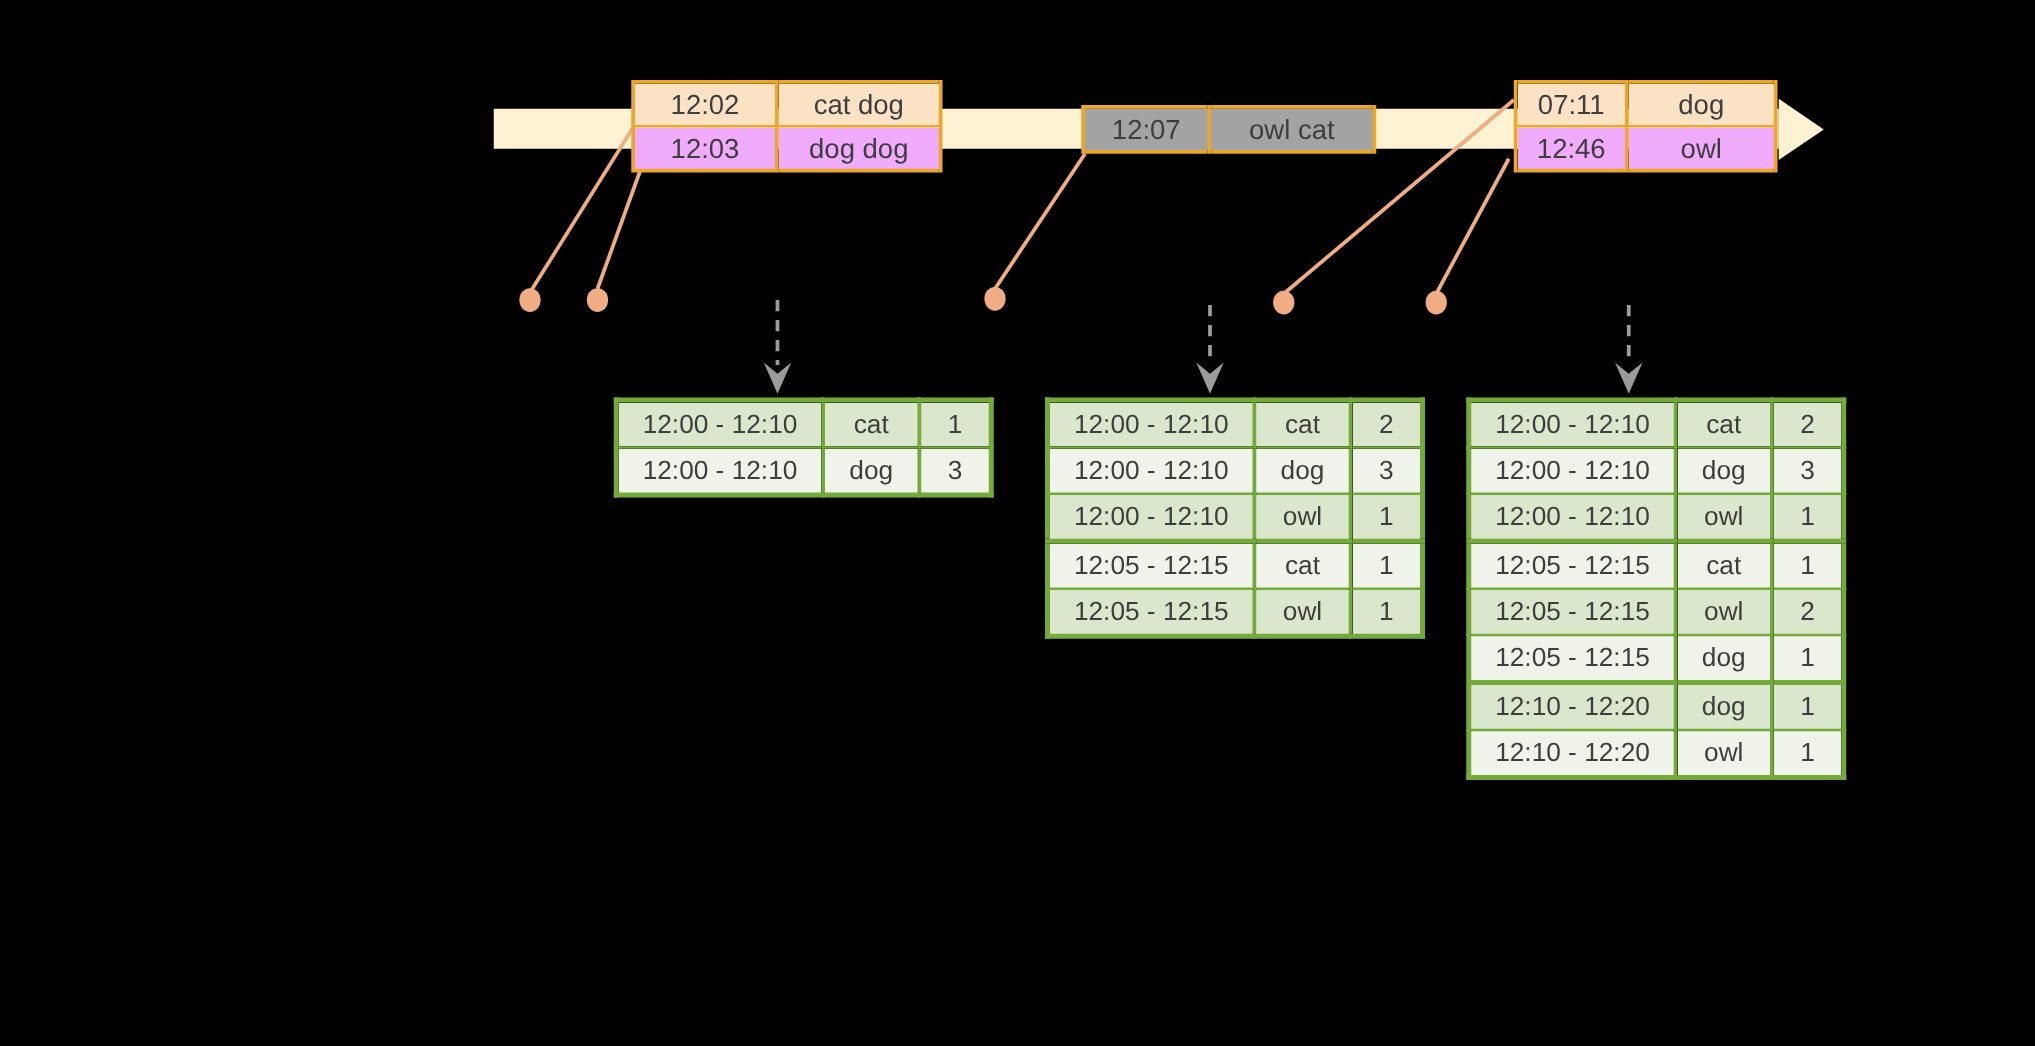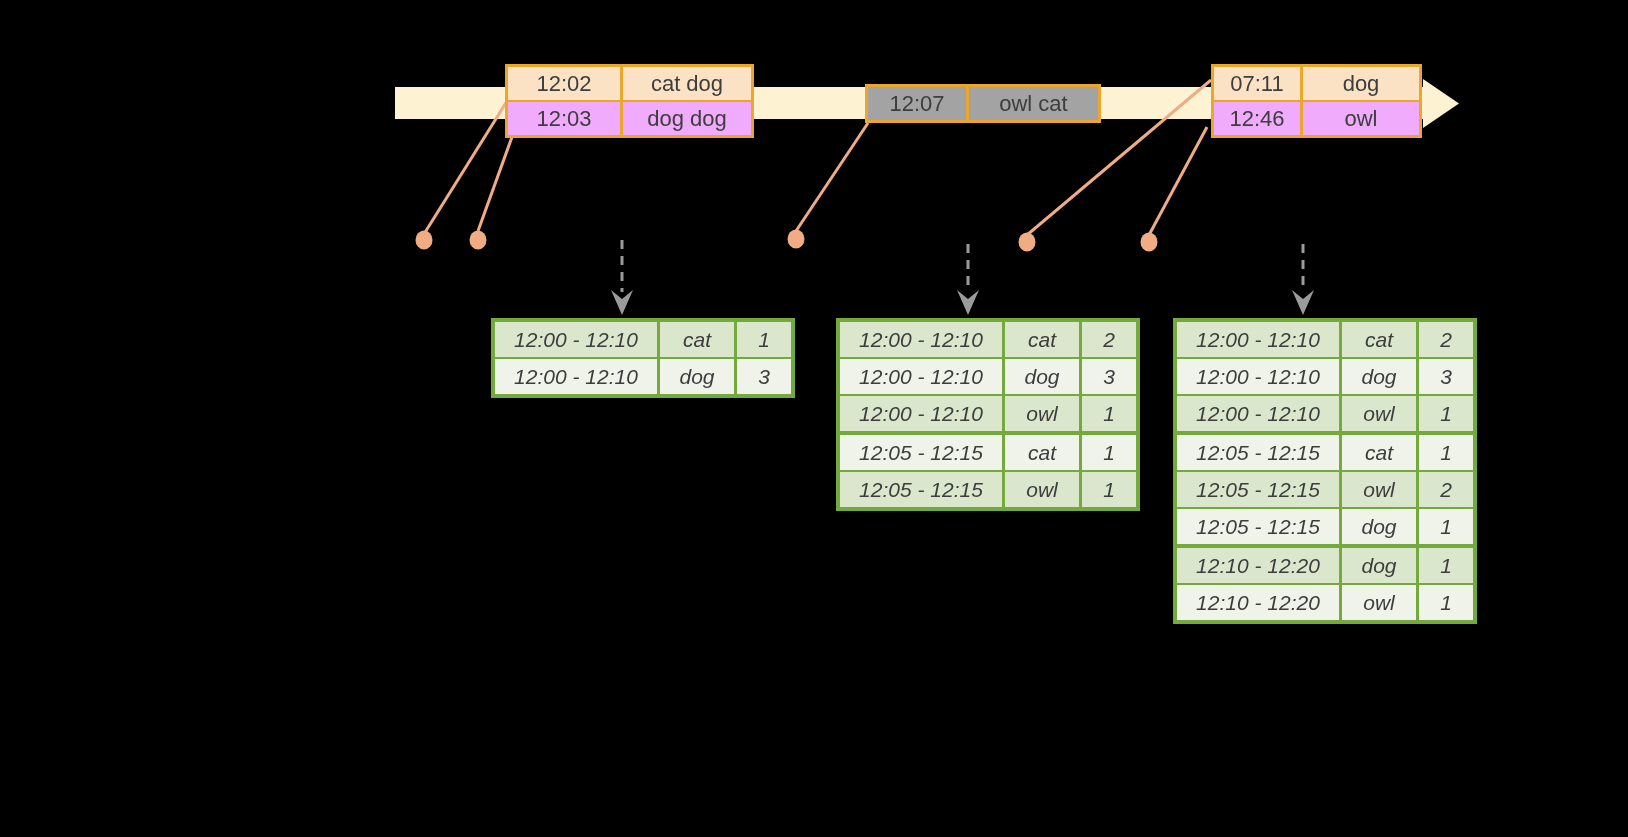--- a/index.html
+++ b/index.html
@@ -40,21 +40,21 @@
 
   #event-table-3 { left:1211px; top:64px; }
   #event-table-3 td:nth-child(1){ width:74px; }
   #event-table-3 td:nth-child(2){ width:104px; }
 
   
   .result-table { border:4px solid #74a93c; }
   .result-table td {
     border:2px solid #74a93c;
     border-left-width:3px; border-right-width:3px;
-    height:35px; font-size:21px;font-style:italic;
+    height:35px; font-size:21px;
   }
   .result-table tr.dark  td { background:#dbe7cd; }
   .result-table tr.light td { background:#eff3e9; }
   .result-table tr.group-start td { border-top-width:4px; }
   .result-table td:nth-child(1){ width:150px; }
   .result-table td:nth-child(2){ width:62px;margin-top:36px;  }
   .result-table td:nth-child(3){ width:42px;  }
 
   #result-table-1 { left:491px;  top:318px; }
   #result-table-2 { left:836px;  top:318px; }

